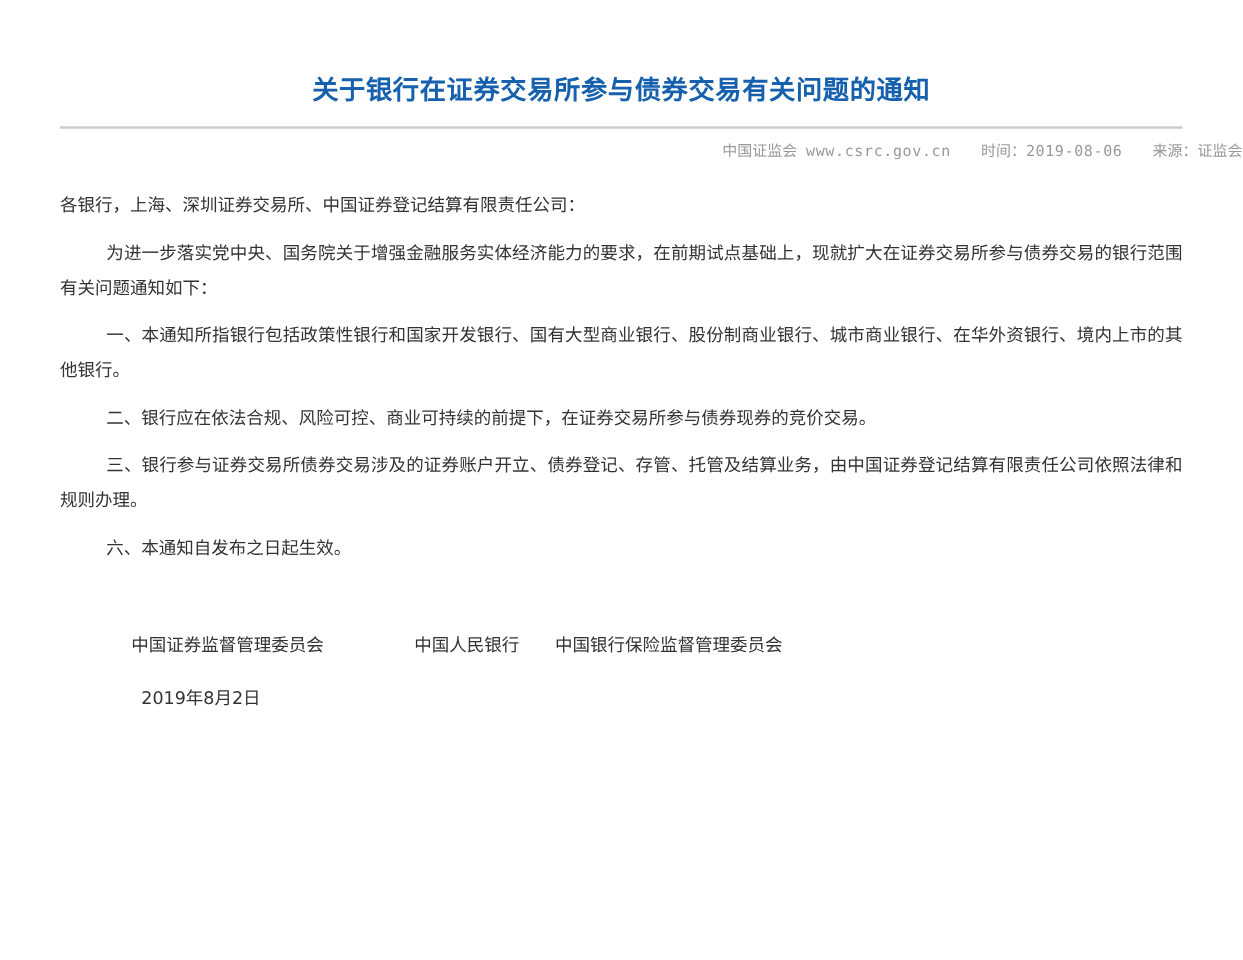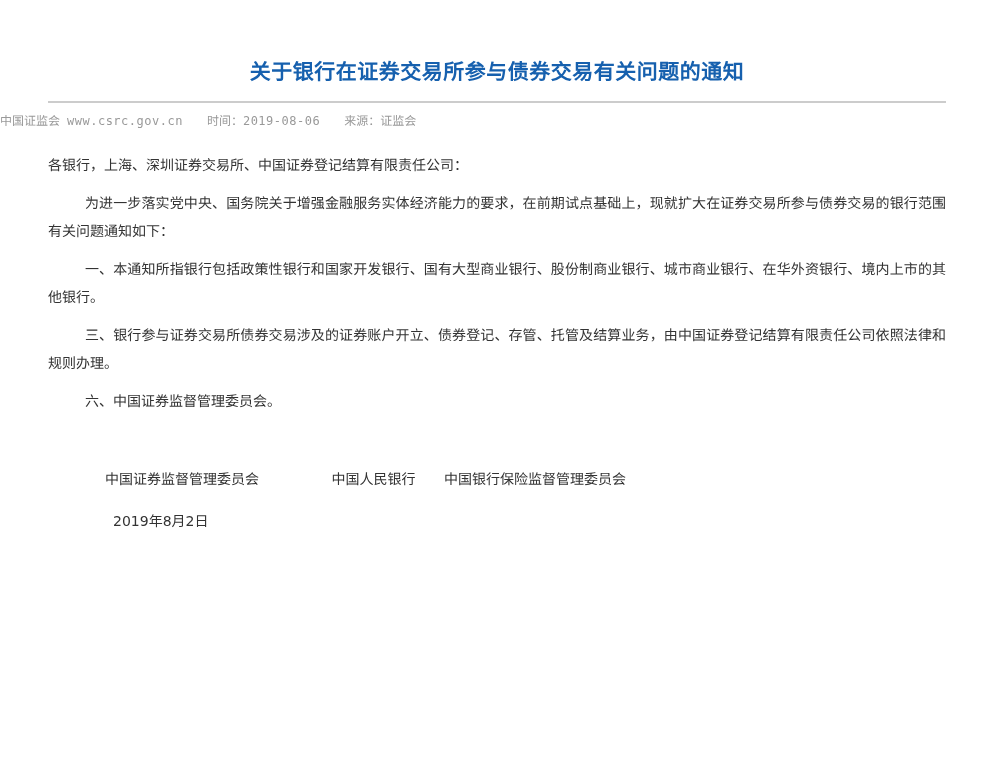--- a/index.html
+++ b/index.html
@@ -27,21 +27,21 @@
     color: #1660ae;
     letter-spacing: 0.5px;
   }
   .divider {
     height: 0;
     border-top: 2px solid #cccccc;
     margin: 14px 48px 0 48px;
   }
   .meta-line {
     margin-top: 10px;
-    text-align: left;
+    text-align: right;
     font-size: 12px;
     line-height: 16px;
     color: #999999;
     white-space: nowrap;
   }
   .meta-line .mono {
     font-family: "DejaVu Sans Mono", "Liberation Mono", monospace;
     letter-spacing: 0.5px;
   }
   .meta-gap-sm { margin-left: 7px; }
@@ -95,22 +95,23 @@
     <div class="meta-line">
       <span>中国证监会</span><span class="mono meta-gap-sm">www.csrc.gov.cn</span><span class="meta-gap-lg">时间：</span><span class="mono">2019-08-06</span><span class="meta-gap-lg">来源：</span><span>证监会</span>
     </div>
   </div>
 
 
   <div class="notice-body">
     <p>各银行，上海、深圳证券交易所、中国证券登记结算有限责任公司：</p>
     <p class="indent">为进一步落实党中央、国务院关于增强金融服务实体经济能力的要求，在前期试点基础上，现就扩大在证券交易所参与债券交易的银行范围有关问题通知如下：</p>
     <p class="indent">一、本通知所指银行包括政策性银行和国家开发银行、国有大型商业银行、股份制商业银行、城市商业银行、在华外资银行、境内上市的其他银行。</p>
+    <p class="indent">二、银行应在依法合规、风险可控、商业可持续的前提下，在证券交易所参与债券现券的竞价交易。</p>
     <p class="indent">三、银行参与证券交易所债券交易涉及的证券账户开立、债券登记、存管、托管及结算业务，由中国证券登记结算有限责任公司依照法律和规则办理。</p>
-    <p class="indent">六、中国证券监督管理委员会。</p>
+    <p class="indent">六、本通知自发布之日起生效。</p>
   </div>
 
   <div class="signature-block">
     <span class="sig-1">中国证券监督管理委员会</span>
     <span class="sig-2">中国人民银行</span>
     <span class="sig-3">中国银行保险监督管理委员会</span>
   </div>
 
   <div class="date-line">2019年8月2日</div>
 

